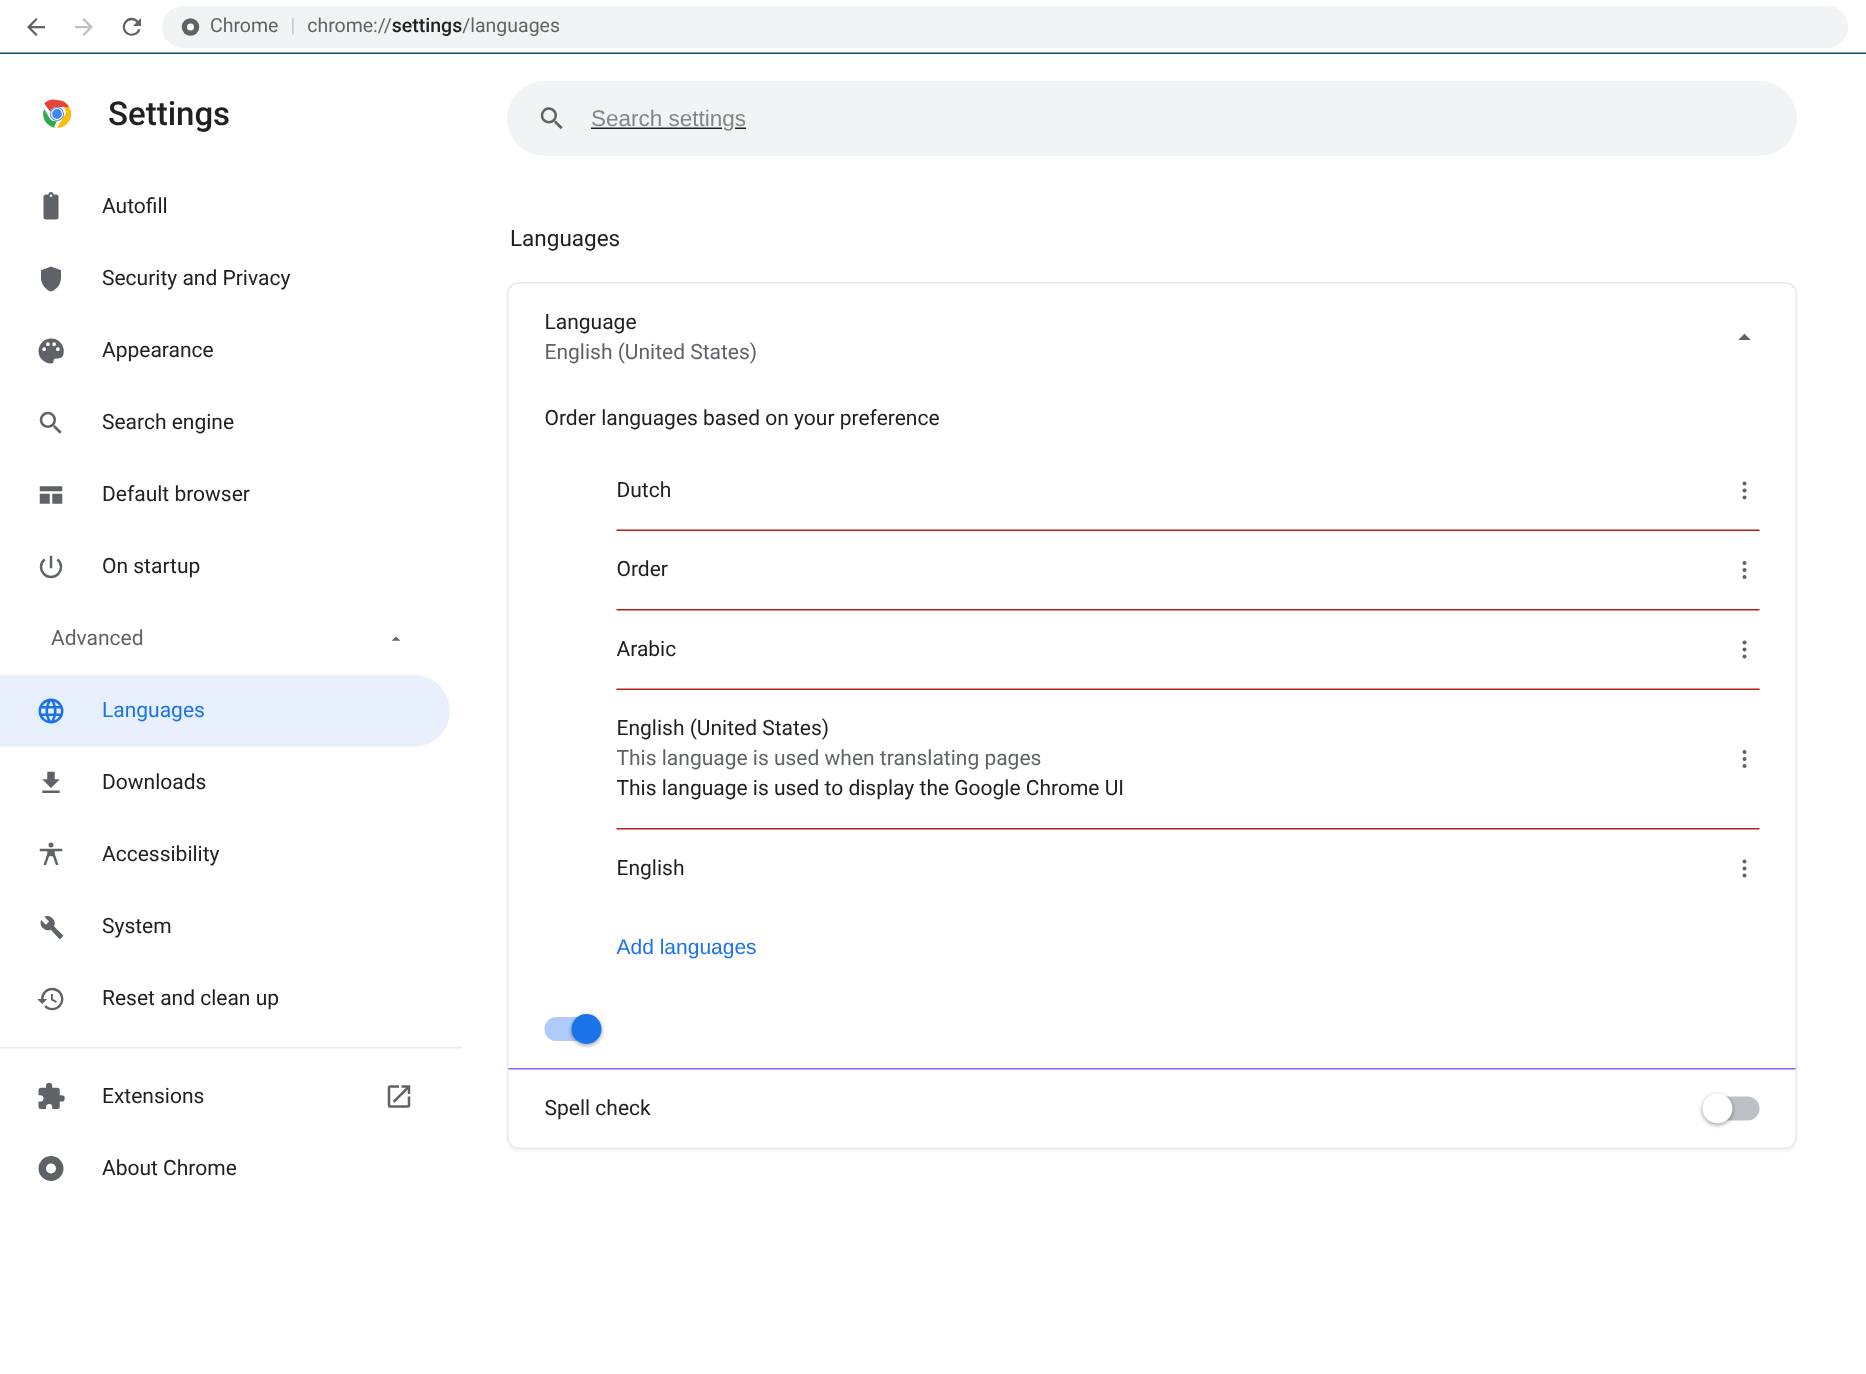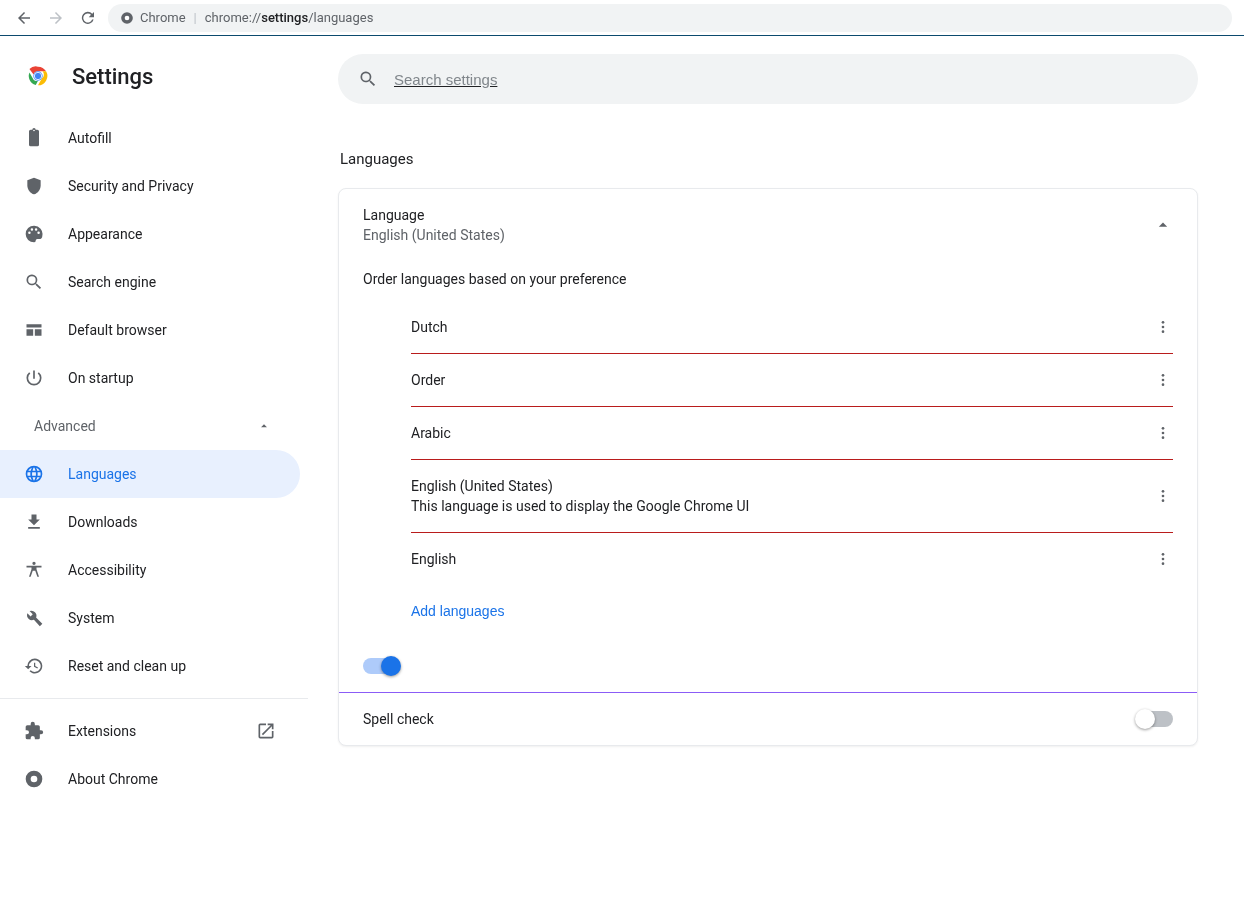--- a/index.html
+++ b/index.html
@@ -428,20 +428,21 @@
               <svg width="16" height="16" viewBox="0 0 24 24">
                 <circle cx="12" cy="5" r="2" fill="currentColor"></circle>
                 <circle cx="12" cy="12" r="2" fill="currentColor"></circle>
                 <circle cx="12" cy="19" r="2" fill="currentColor"></circle>
               </svg>
             </div>
           </div>
           <div class="lang-item">
             <div class="lang-main">
               <div class="lang-name">English (United States)</div>
+              <div class="lang-sub">This language is used when translating pages</div>
               <div class="lang-text">This language is used to display the Google Chrome UI</div>
             </div>
             <div class="kebab">
               <svg width="16" height="16" viewBox="0 0 24 24">
                 <circle cx="12" cy="5" r="2" fill="currentColor"></circle>
                 <circle cx="12" cy="12" r="2" fill="currentColor"></circle>
                 <circle cx="12" cy="19" r="2" fill="currentColor"></circle>
               </svg>
             </div>
           </div>

